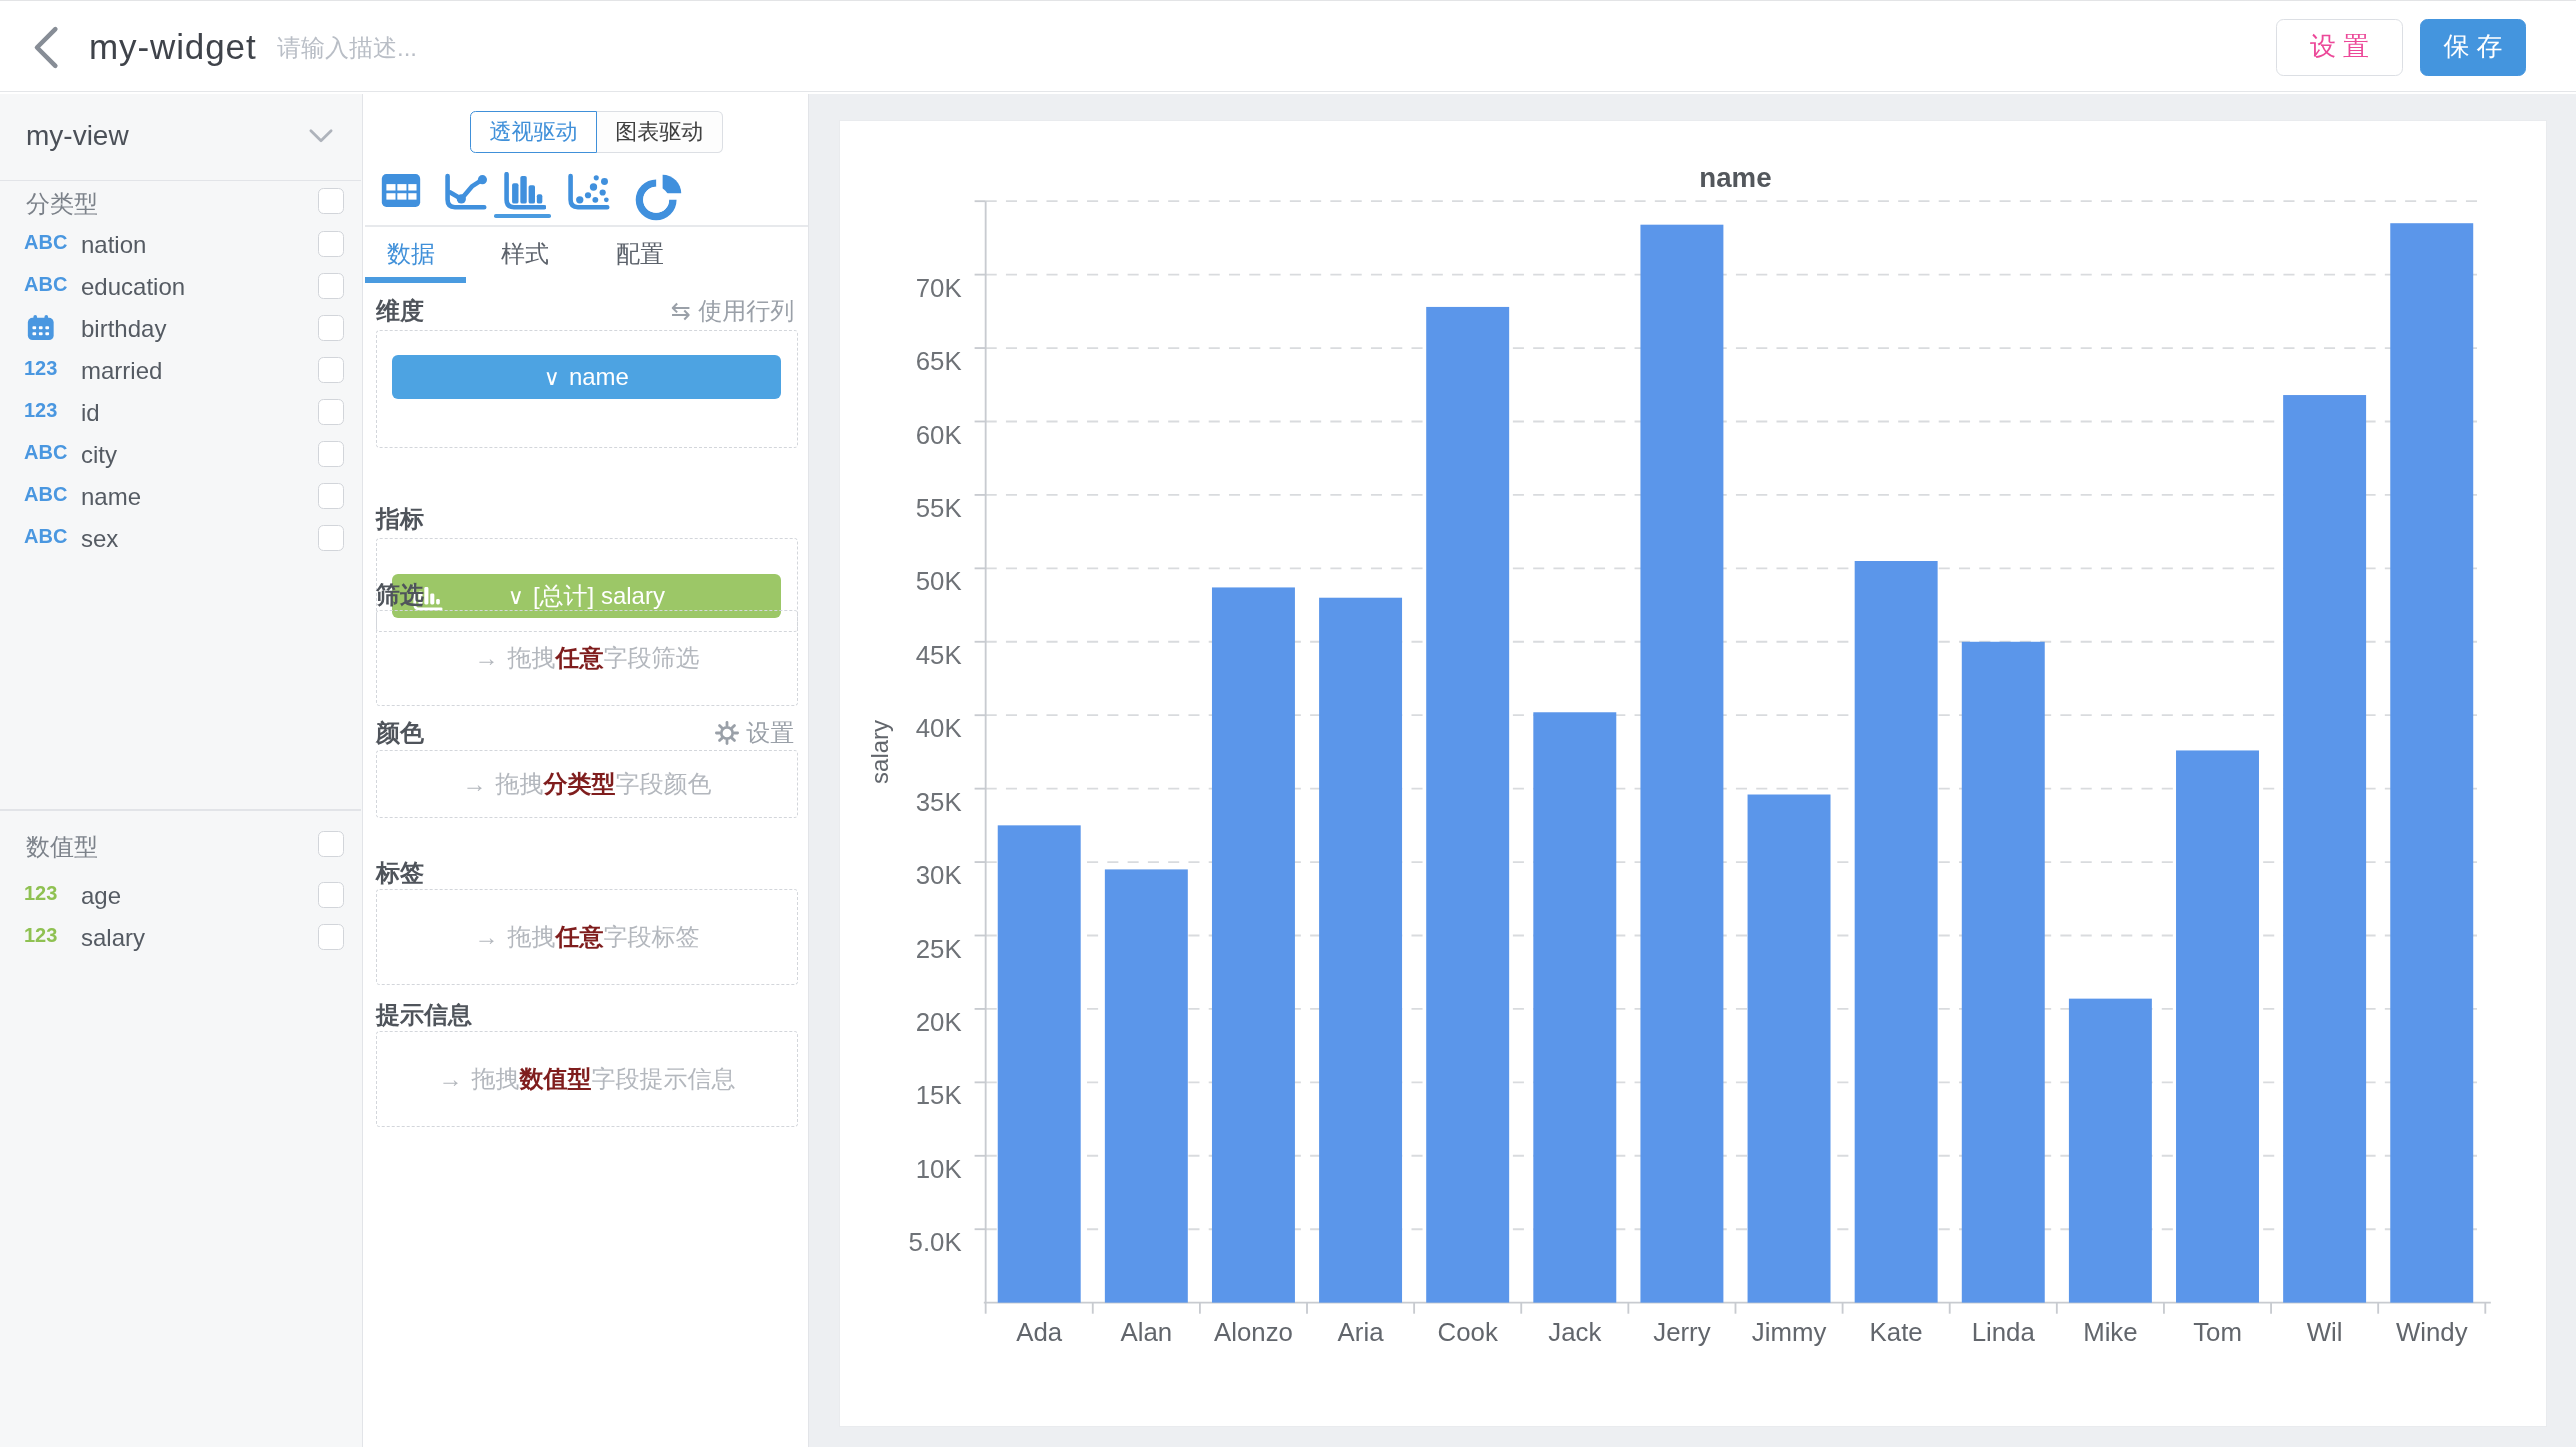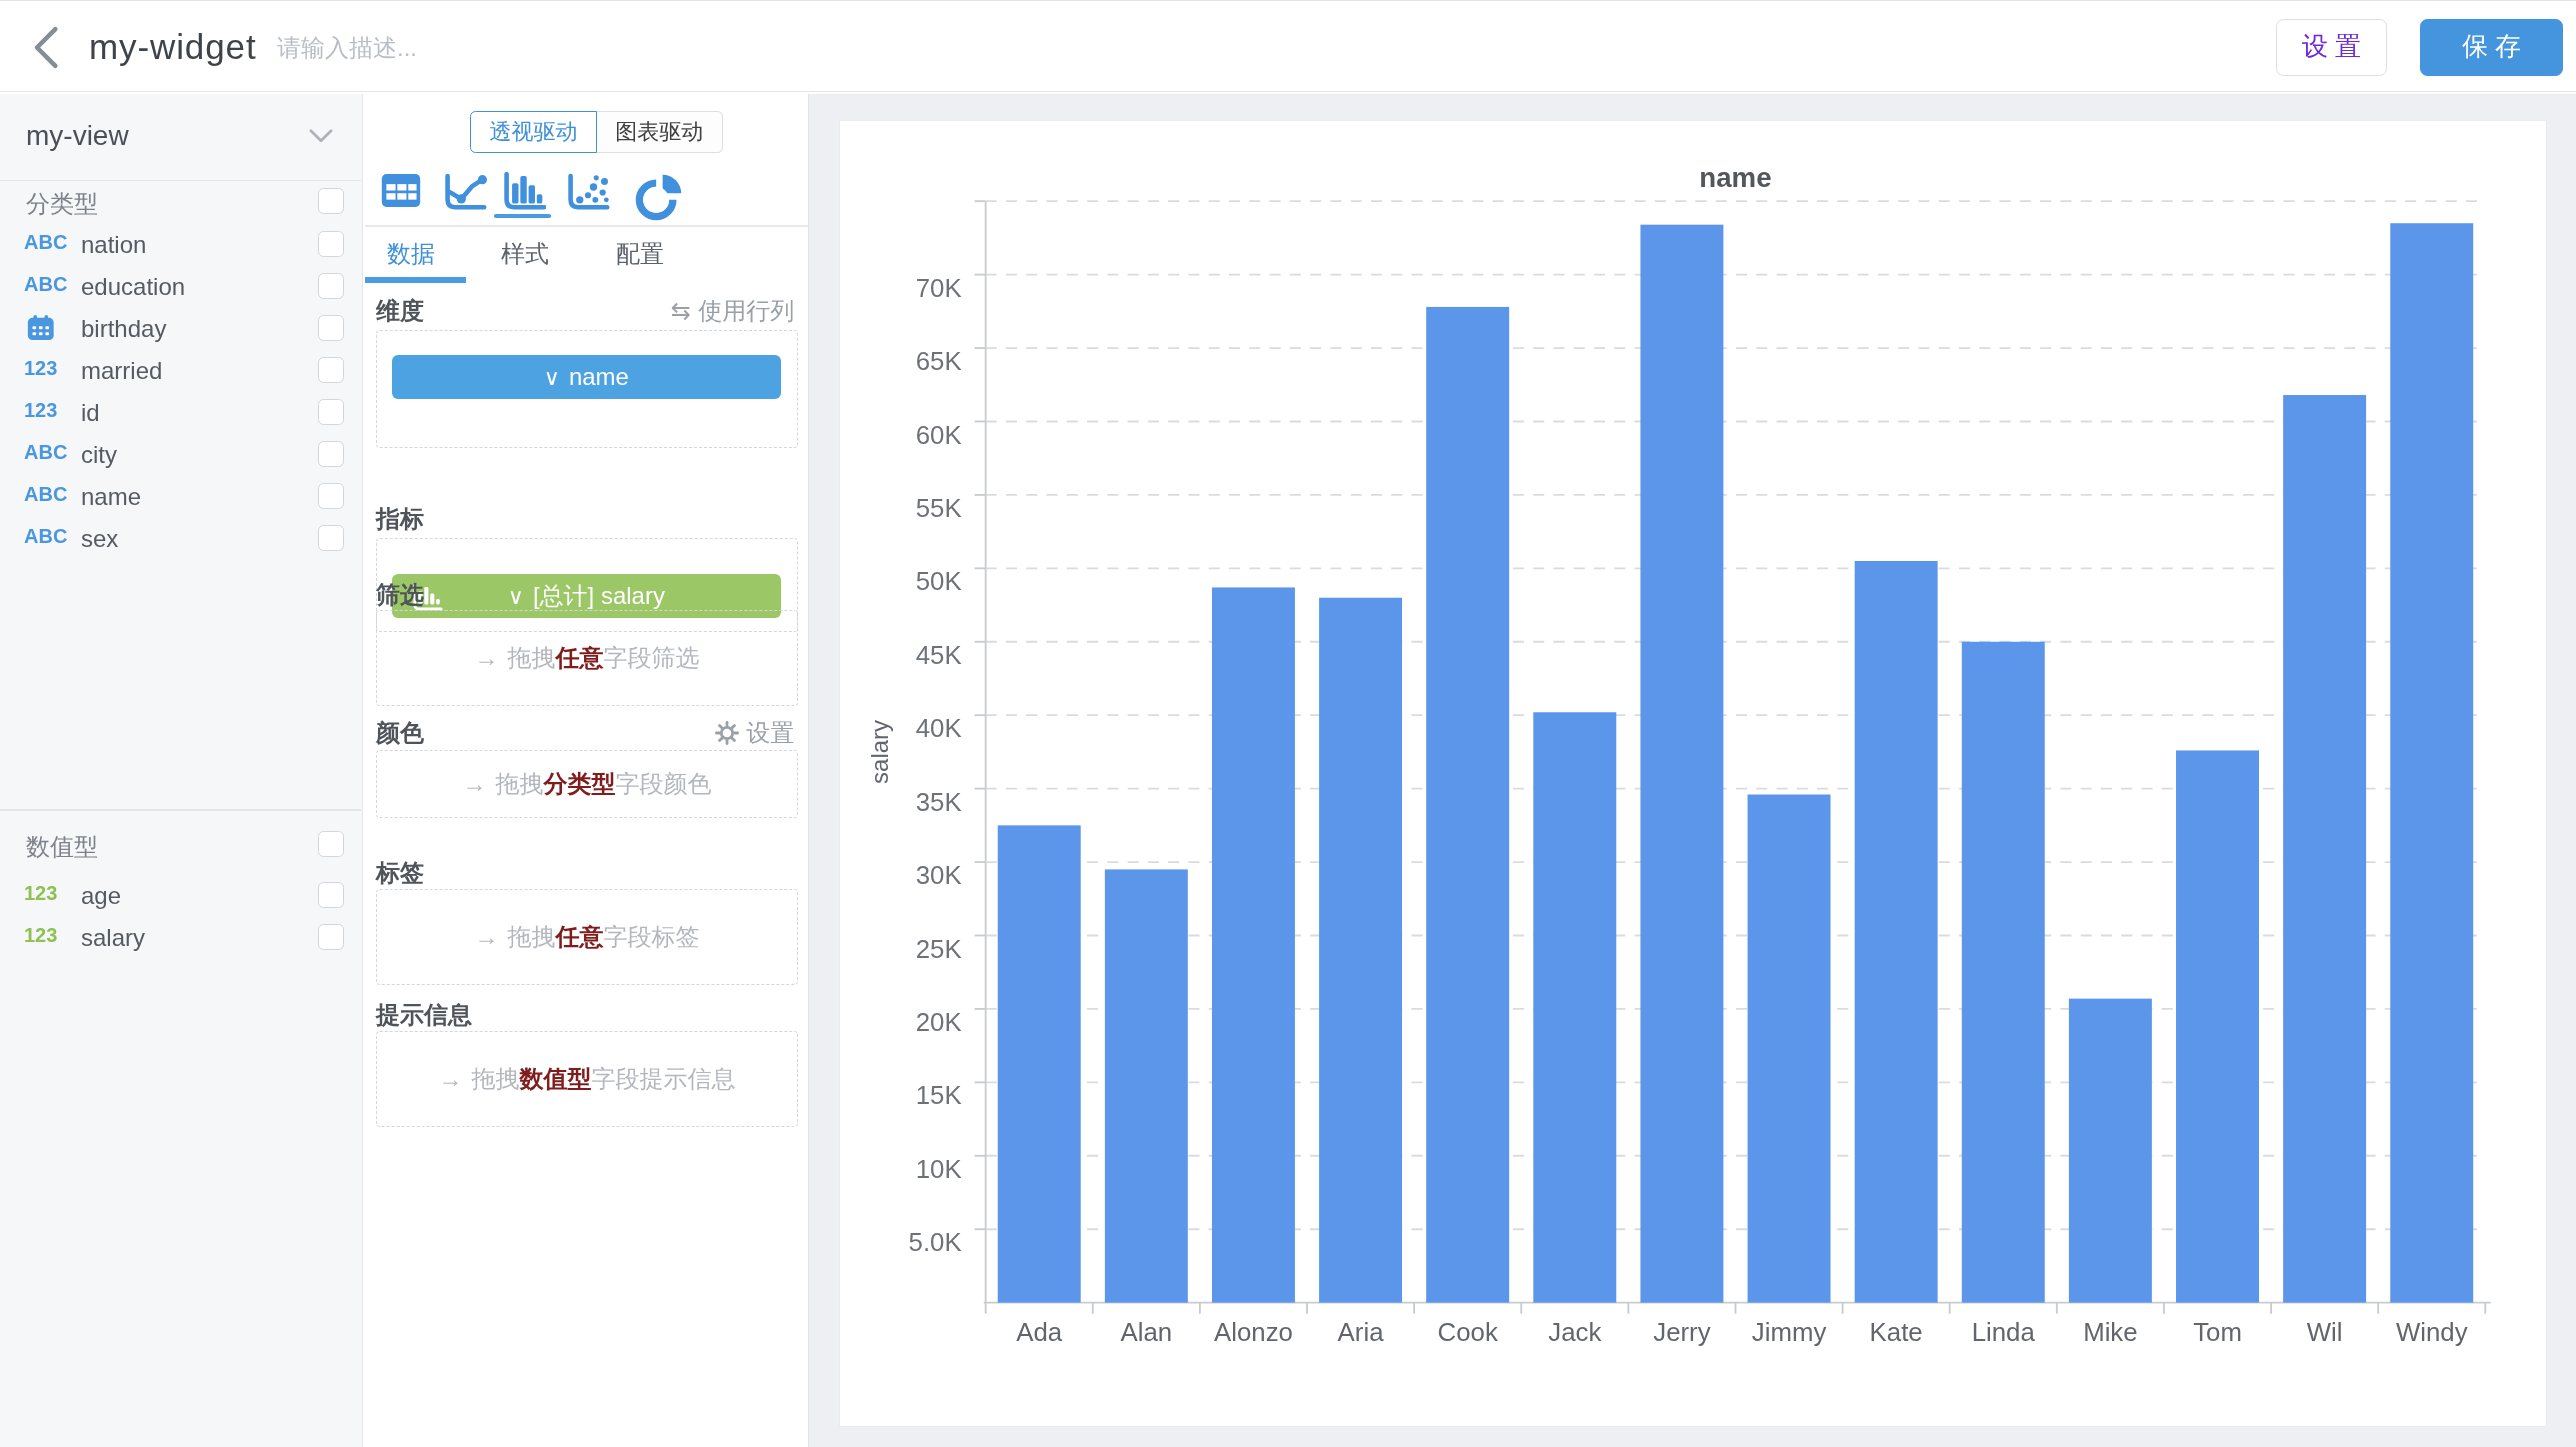--- a/index.html
+++ b/index.html
@@ -8,22 +8,22 @@
   .page { position:relative; width:2576px; height:1448px; background:#fff; }
 
   
   .topbar { position:absolute; left:0; top:0; width:2576px; height:92px; background:#fff;
     border-top:1.8px solid #e3e4e6; border-bottom:1.8px solid #e4e6e9; z-index:5; }
   .back-btn { position:absolute; left:26px; top:16.6px; width:44px; height:59px; cursor:pointer; }
   .page-title { position:absolute; left:89px; top:26px; font-size:35px; color:#3f434a; font-weight:500; letter-spacing:0.9px; }
   .desc-input { position:absolute; left:277px; top:33px; width:387px; border:none; outline:none; font-size:24px; color:#8d939c; background:transparent; font-family:inherit; }
   .desc-input::placeholder { color:#b9bec6; }
   .btn { position:absolute; top:17.5px; height:57px; border-radius:7.4px; font-size:26px; text-align:center; line-height:53px; cursor:pointer; }
-  .btn-settings { left:2276px; width:111px; background:#fff; border:1.8px solid #dcdfe4; color:#6d28d9; }
-  .btn-save { left:2420px; width:143px; background:#4495de; border:1.8px solid #4495de; color:#fff; }
+  .btn-settings { left:2276px; width:127px; background:#fff; border:1.8px solid #dcdfe4; color:#ec4899; }
+  .btn-save { left:2420px; width:106px; background:#4495de; border:1.8px solid #4495de; color:#fff; }
 
   
   .sidebar { position:absolute; left:0; top:94px; width:363px; height:1353px; background:#f6f7f8; border-right:1.8px solid #e2e4e8; }
   .view-select { position:absolute; left:0; top:0; width:361px; height:87px; border-bottom:1.8px solid #e2e4e8; cursor:pointer; }
   .view-name { position:absolute; left:26px; top:26px; font-size:28px; color:#4b5058; }
   .view-chevron { position:absolute; right:26px; top:33px; }
   .sec-header { position:absolute; left:0; width:361px; height:42px; }
   .sec-label { position:absolute; left:26px; top:7.4px; font-size:24px; color:#7c828a; }
   .cb { position:absolute; right:17.5px; top:7.4px; width:26px; height:26px; background:#fff; border:1.8px solid #d2d5da; border-radius:5.5px; cursor:pointer; }
   .field-row { position:relative; width:361px; height:42px; cursor:grab; }

